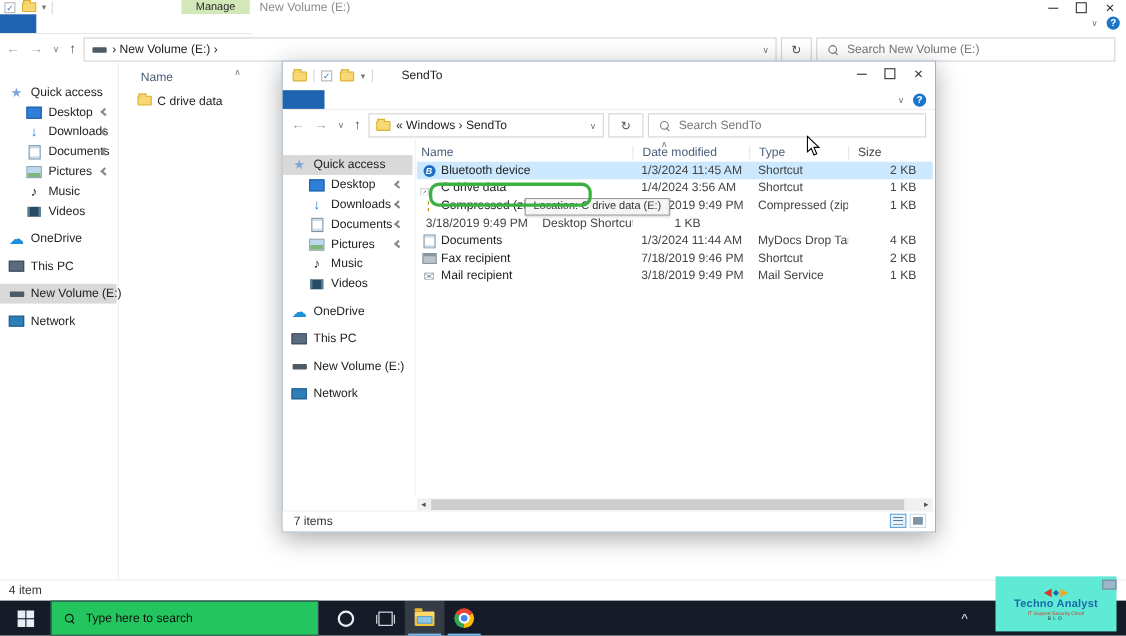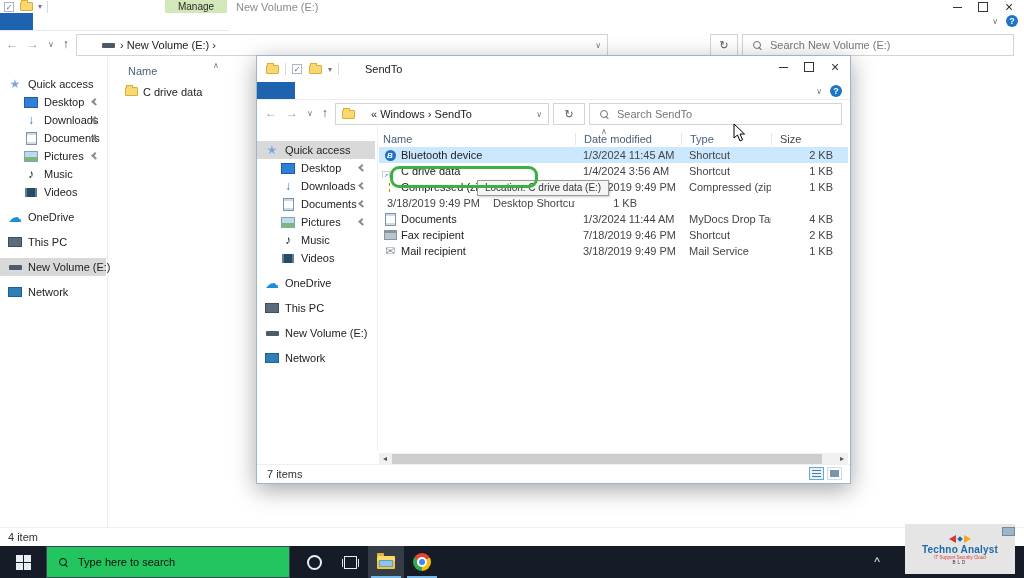--- a/index.html
+++ b/index.html
@@ -99,21 +99,21 @@
   .taskview::after { content:""; position:absolute; right:-3px; top:2px; width:1px; height:8px; background:#e8eef4; }
   .fe-folder { width:18px; height:13px; background:linear-gradient(180deg,#ffd968 40%,#f7c437 40%); border-radius:1px; position:relative; }
   .fe-folder::before { content:""; position:absolute; top:-3px; left:0; width:7px; height:3px; background:#e8b430; border-radius:1px 1px 0 0; }
   .fe-folder::after { content:""; position:absolute; left:2px; top:4px; right:2px; bottom:2px; background:#8ec6e8; border:1px solid #5f9fc6; }
   .chrome-ball { width:18px; height:18px; border-radius:50%; background:conic-gradient(from -60deg,#ea4335 0 120deg,#fbbc05 120deg 240deg,#34a853 240deg 360deg); position:relative; }
   .chrome-ball::before { content:""; position:absolute; inset:4px; background:#fff; border-radius:50%; }
   .chrome-ball::after { content:""; position:absolute; inset:6px; background:#4285f4; border-radius:50%; }
   .tray-chev { color:#e8eef4; font-size:12px; }
 
   
-  #logo-card { position:absolute; left:905px; top:524px; width:110px; height:50px; background:#e5e5e5; z-index:90; display:flex; flex-direction:column; align-items:center; justify-content:center; }
+  #logo-card { position:absolute; left:905px; top:524px; width:110px; height:50px; background:#5eead4; z-index:90; display:flex; flex-direction:column; align-items:center; justify-content:center; }
   .logo-arrows { display:flex; align-items:center; gap:2px; height:10px; }
   .tri-l { width:0; height:0; border-top:4px solid transparent; border-bottom:4px solid transparent; border-right:7px solid #d43a2f; }
   .tri-r { width:0; height:0; border-top:4px solid transparent; border-bottom:4px solid transparent; border-left:7px solid #f5a81c; }
   .logo-dot { width:4px; height:4px; background:#1b6aa8; transform:rotate(45deg); }
   .logo-name { color:#1b6aa8; font-weight:bold; font-size:10px; letter-spacing:.2px; }
   .logo-tag { color:#d43a2f; font-size:4.5px; }
   .logo-sub { color:#333; font-size:4.5px; letter-spacing:2px; }
   .tray-mini { position:absolute; left:1002px; top:527px; width:13px; height:9px; background:#9fb6c8; border:1px solid #6f8ba0; z-index:95; }
 
   
@@ -123,41 +123,41 @@
 
   
   #bw-qat { left:4px; top:1px; display:flex; align-items:center; gap:5px; height:11px; }
   #bw-manage { left:165px; top:0; width:62px; height:13px; background:#d2e8b8; color:#2a2a2a; font-size:10px; display:flex; align-items:center; justify-content:center; }
   #bw-title { left:236px; top:1px; color:#8b8b8b; }
   #bw-controls { right:2px; top:0; display:flex; }
   #bw-tabs { left:0; top:13px; height:18px; display:flex; background:#fff; border-bottom:1px solid #e8e8e8; }
   #bw-ribbon-right { right:6px; top:15px; display:flex; gap:8px; align-items:center; }
   #bw-addr { left:0; top:33px; width:1024px; height:24px; background:#fff; }
   #bw-nav { left:6px; top:4px; display:flex; gap:9px; align-items:center; color:#9aa7b0; font-size:12px; }
-  #bw-addrbox { left:76px; top:1px; width:532px; height:22px; padding-left:24px; gap:5px; }
+  #bw-addrbox { left:76px; top:1px; width:630px; height:22px; padding-left:6px; gap:5px; }
   #bw-refresh { left:710px; top:1px; width:28px; height:22px; justify-content:center; }
   #bw-searchbox { left:742px; top:1px; width:272px; height:22px; gap:8px; padding-left:10px; }
   #bw-body { left:0; top:57px; width:1024px; height:470px; background:#fff; }
   #bw-divider { left:107px; top:0; width:1px; height:470px; background:#ededed; }
   #bw-sidebar { left:0; top:18px; width:106px; }
   #bw-main-hdr { left:128px; top:8px; color:#4c607a; }
   #bw-sort { left:213px; top:4px; color:#777; font-size:8px; }
   #bw-file { left:124px; top:28px; display:flex; align-items:center; gap:5px; }
   #bw-status { left:0; top:527px; width:1024px; height:19px; background:#fff; border-top:1px solid #efefef; display:flex; align-items:center; padding-left:8px; color:#333; }
 
   
   #front-window { position:absolute; left:256px; top:55px; width:595px; height:429px; background:#fff; border:1px solid #9fb4c7; box-shadow:0 6px 22px rgba(0,0,0,.35); z-index:30; }
   #fw-titlebar { position:absolute; left:0; top:0; width:100%; height:26px; display:flex; align-items:center; padding-left:8px; gap:6px; }
   #fw-title { margin-left:20px; }
   #fw-controls { position:absolute; right:2px; top:4px; display:flex; }
   #fw-tabs { position:absolute; left:0; top:26px; width:100%; height:18px; display:flex; border-bottom:1px solid #eee; }
   #fw-ribbon-right { position:absolute; right:8px; top:29px; display:flex; gap:8px; align-items:center; }
   #fw-addr { position:absolute; left:0; top:46px; width:100%; height:24px; }
   #fw-nav { position:absolute; left:8px; top:4px; display:flex; gap:9px; align-items:center; color:#9aa7b0; font-size:12px; }
-  #fw-addrbox { position:absolute; left:78px; top:1px; width:214px; height:22px; padding-left:5px; gap:16px; }
+  #fw-addrbox { position:absolute; left:78px; top:1px; width:214px; height:22px; padding-left:5px; gap:5px; }
   #fw-refresh { position:absolute; left:296px; top:1px; width:32px; height:22px; justify-content:center; }
   #fw-searchbox { position:absolute; left:332px; top:1px; width:253px; height:22px; gap:8px; padding-left:10px; }
   #fw-sidebar { position:absolute; left:0; top:85px; width:118px; }
   #fw-content { position:absolute; left:122px; top:75px; right:2px; }
   #fw-sep { position:absolute; left:120px; top:70px; bottom:32px; width:1px; background:#f0f0f0; }
   #fw-sort { position:absolute; left:222px; top:-4px; color:#777; font-size:8px; }
   #fw-hscroll { position:absolute; left:122px; right:2px; top:397px; }
   #fw-status { position:absolute; left:0; bottom:0; width:100%; height:19px; border-top:1px solid #efefef; display:flex; align-items:center; padding-left:10px; color:#333; background:#fff; }
   .view-toggles { position:absolute; right:8px; bottom:3px; display:flex; gap:3px; }
   .vt { width:15px; height:13px; border:1px solid #c9dced; display:flex; align-items:center; justify-content:center; }

